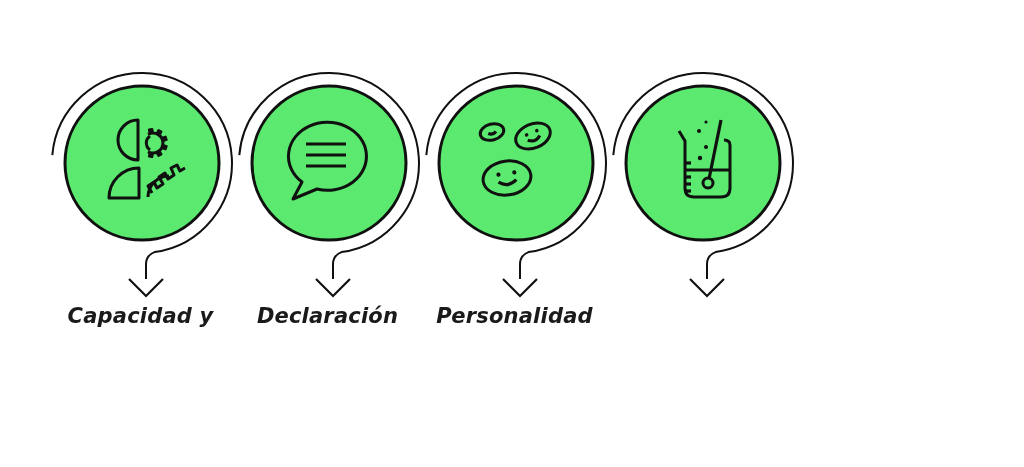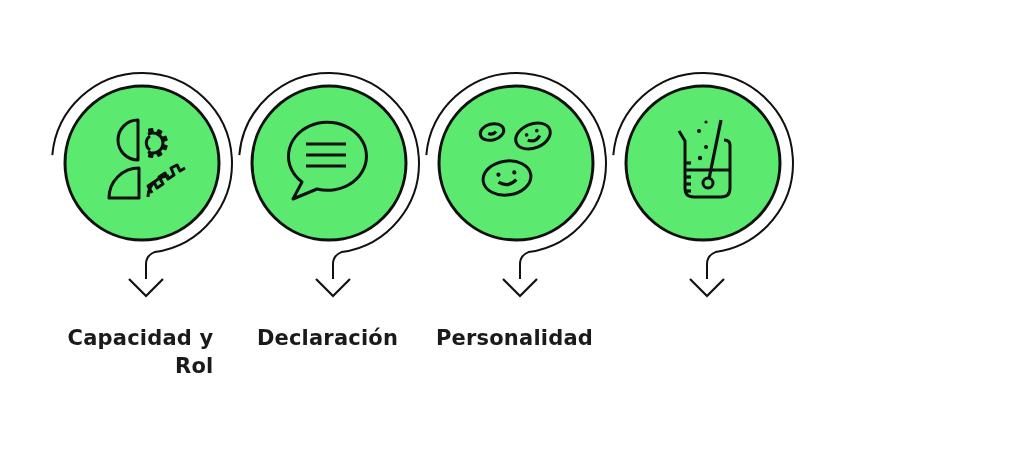--- a/index.html
+++ b/index.html
@@ -11,22 +11,22 @@
   .row{display:flex;padding:58px 0 0 47px;}
   .step{flex:0 0 187px;width:187px;display:flex;flex-direction:column;align-items:center;}
   svg.art{width:187px;height:245px;display:block;}
   .ring{fill:none;stroke:var(--stroke);stroke-width:2;}
   .arrow{fill:none;stroke:var(--stroke);stroke-width:2.2;stroke-linejoin:miter;}
   .disc{fill:var(--circle-fill);stroke:var(--stroke);stroke-width:3;}
   .s{fill:none;stroke:var(--stroke);stroke-width:3;stroke-linejoin:round;}
   .s2{fill:none;stroke:var(--stroke);stroke-width:3.2;stroke-linecap:butt;}
   .f{fill:var(--stroke);stroke:none;}
   .gfill{fill:var(--circle-fill);stroke:var(--stroke);stroke-width:3;}
-  .label{margin-top:22px;text-align:right;color:var(--text);
-         font-weight:700;font-size:21px;line-height:1.32;letter-spacing:0.2px;}
+  .label{text-align:center;color:var(--text);
+         font-weight:700;font-size:21px;line-height:1.32;letter-spacing:0.2px;font-style:italic;}
   .label .line{display:block;white-space:nowrap;}
 </style>
 </head>
 <body>
 
 <div class="canvas">
   <div class="row">
 
     <div class="step">
       <svg class="art" viewBox="0 0 187 245">
@@ -55,21 +55,20 @@
           <g transform="translate(61,30) rotate(100)">
               <rect class="f" x="9" y="-2.7" width="6" height="5.4" rx="1"></rect>
             </g>
           <path class="s" d="M60 80 L56 73 L62 69 L65 75 L71 71 L67 64 L73 60 L76 66 L82 62 L79 55 L85 52 L88 58 L93 55"></path>
           <path class="s" d="M56 84 A21 21 0 0 1 77 63"></path>
         </g>
         <path class="arrow" d="M82 221 L99 238 L116 221"></path>
       </svg>
       <div class="label">
         <span class="line">Capacidad y</span>
-        <span class="line">Rol</span>
       </div>
     </div>
 
 
     <div class="step">
       <svg class="art" viewBox="0 0 187 245">
         <path class="ring" d="M5.3 97.2 A90 90 0 1 1 107.5 194.1 Q99 197.5 99 206 L99 221"></path>
         <circle class="disc" cx="95" cy="105" r="77"></circle>
         <g transform="translate(45,55)">
           <path class="s" d="M14 86 L23 69 A39 34 0 1 1 38 76 Z"></path>

